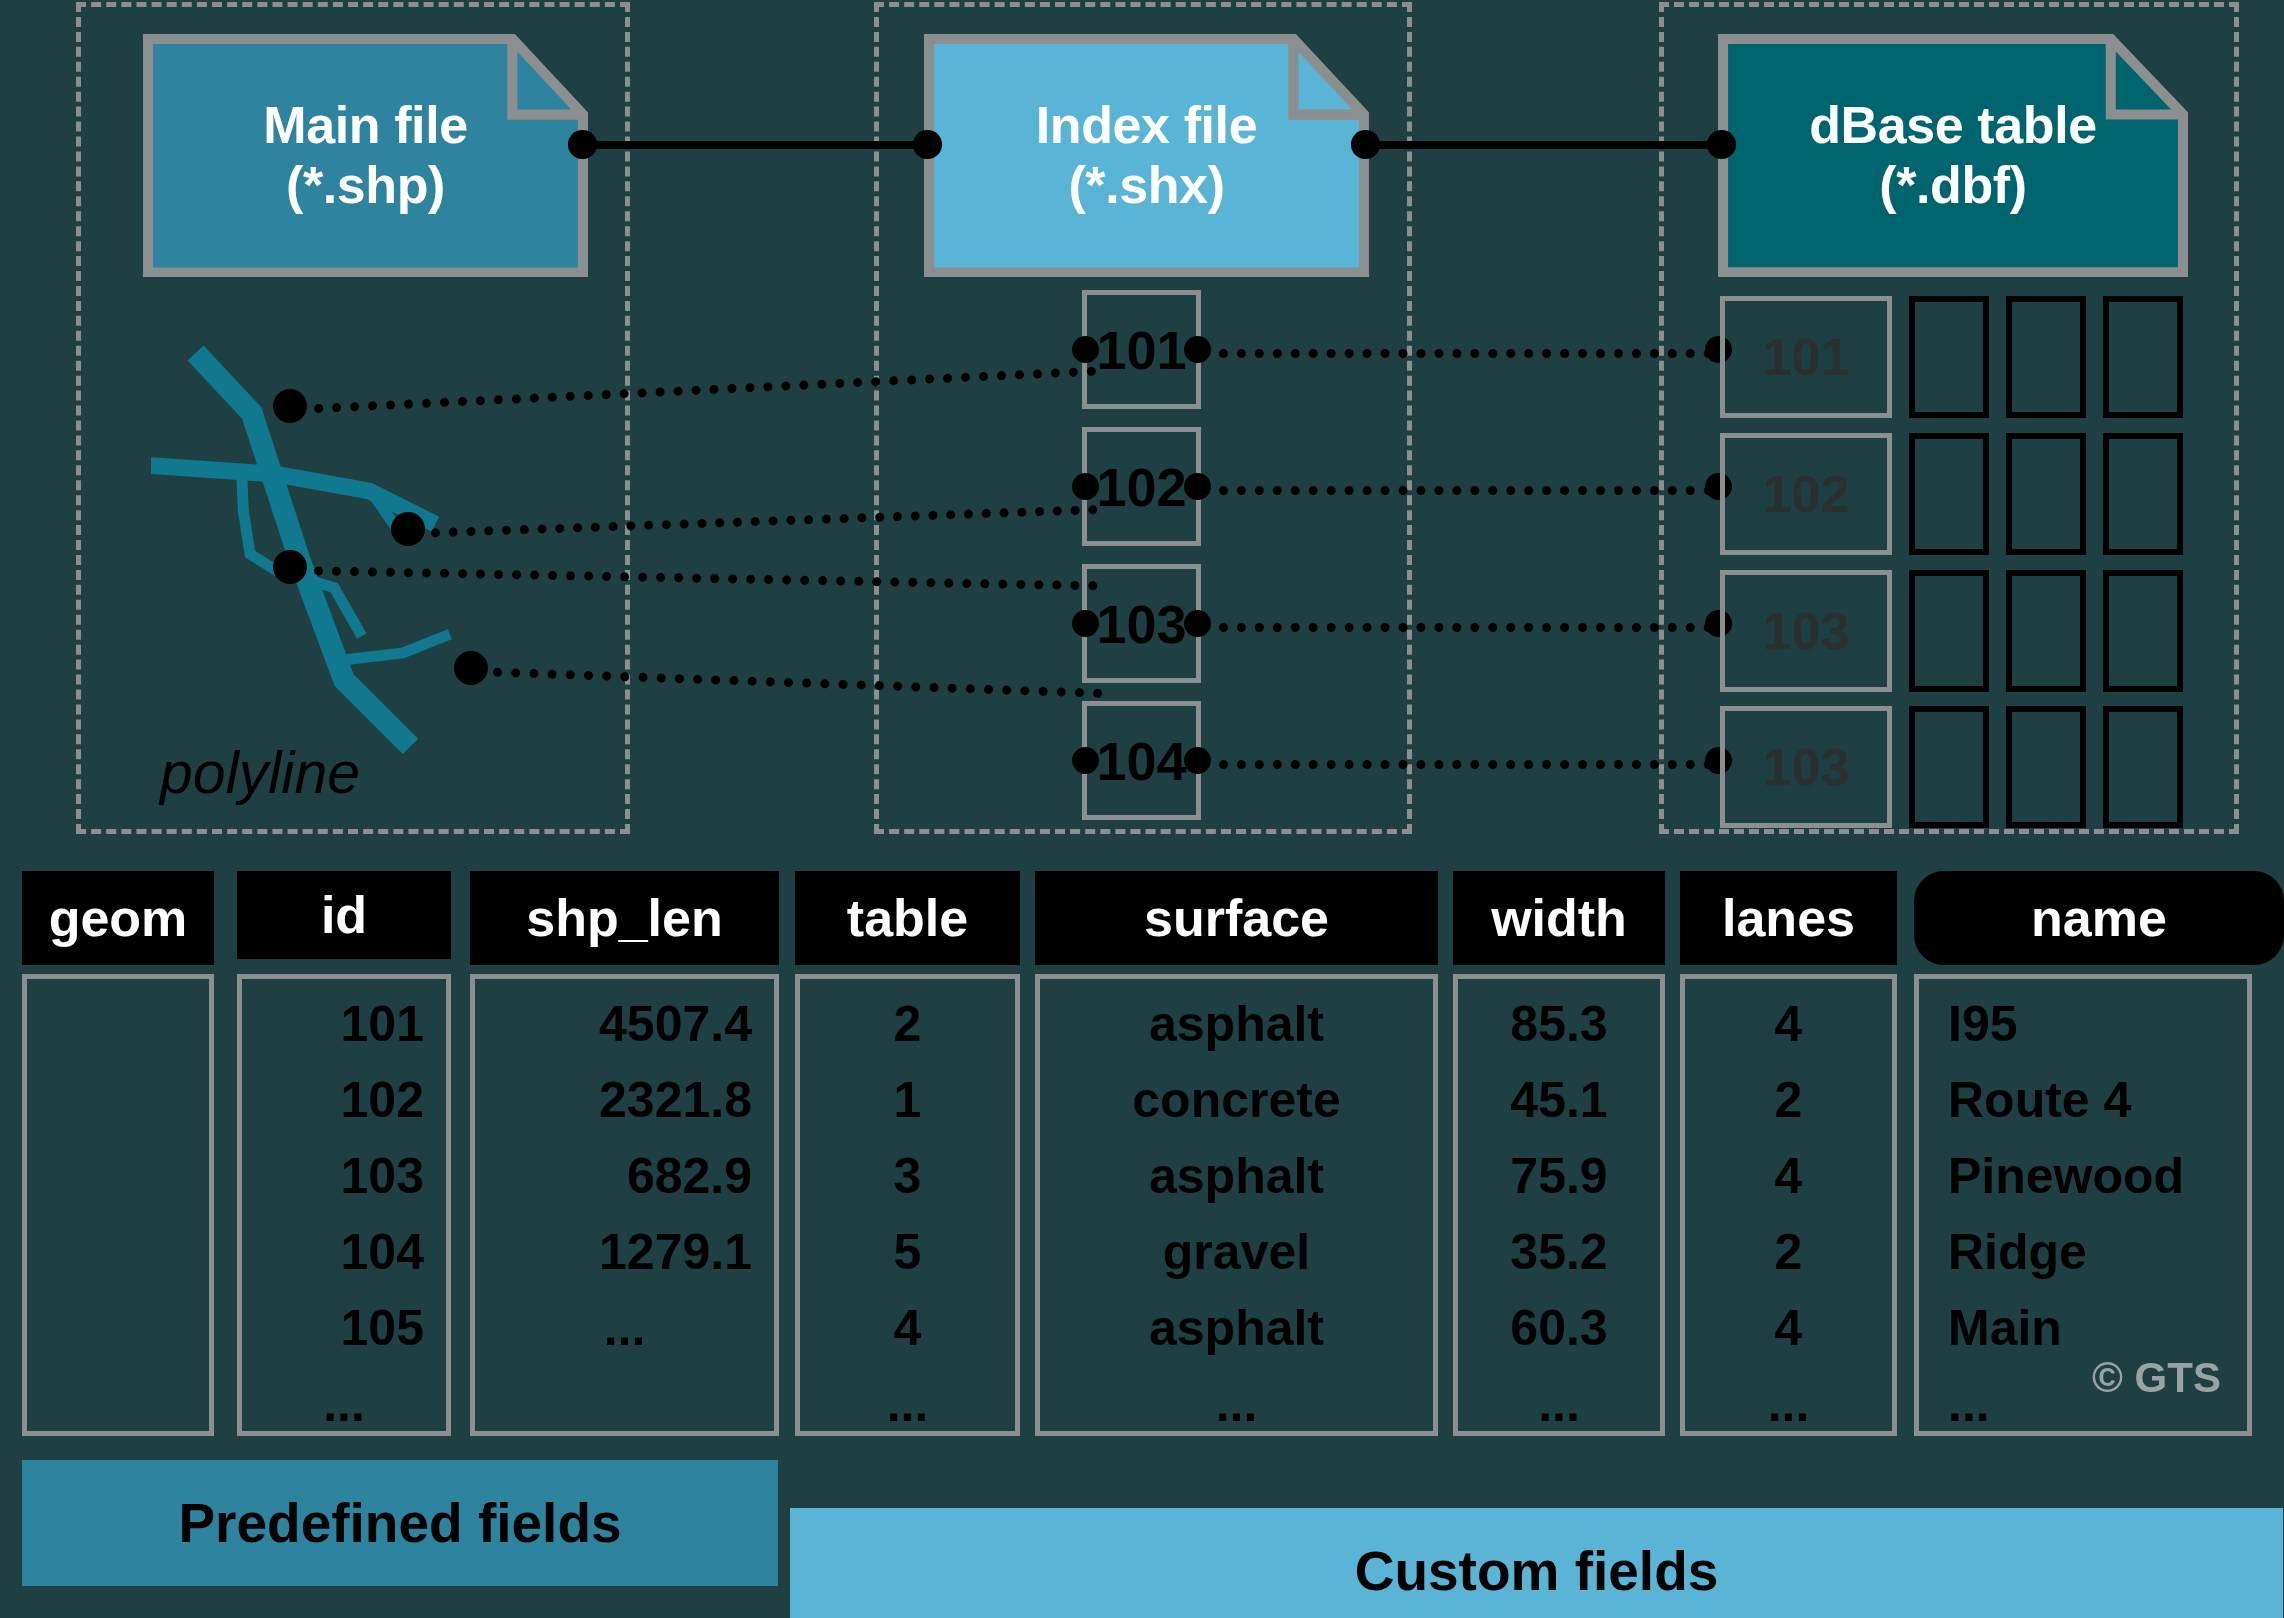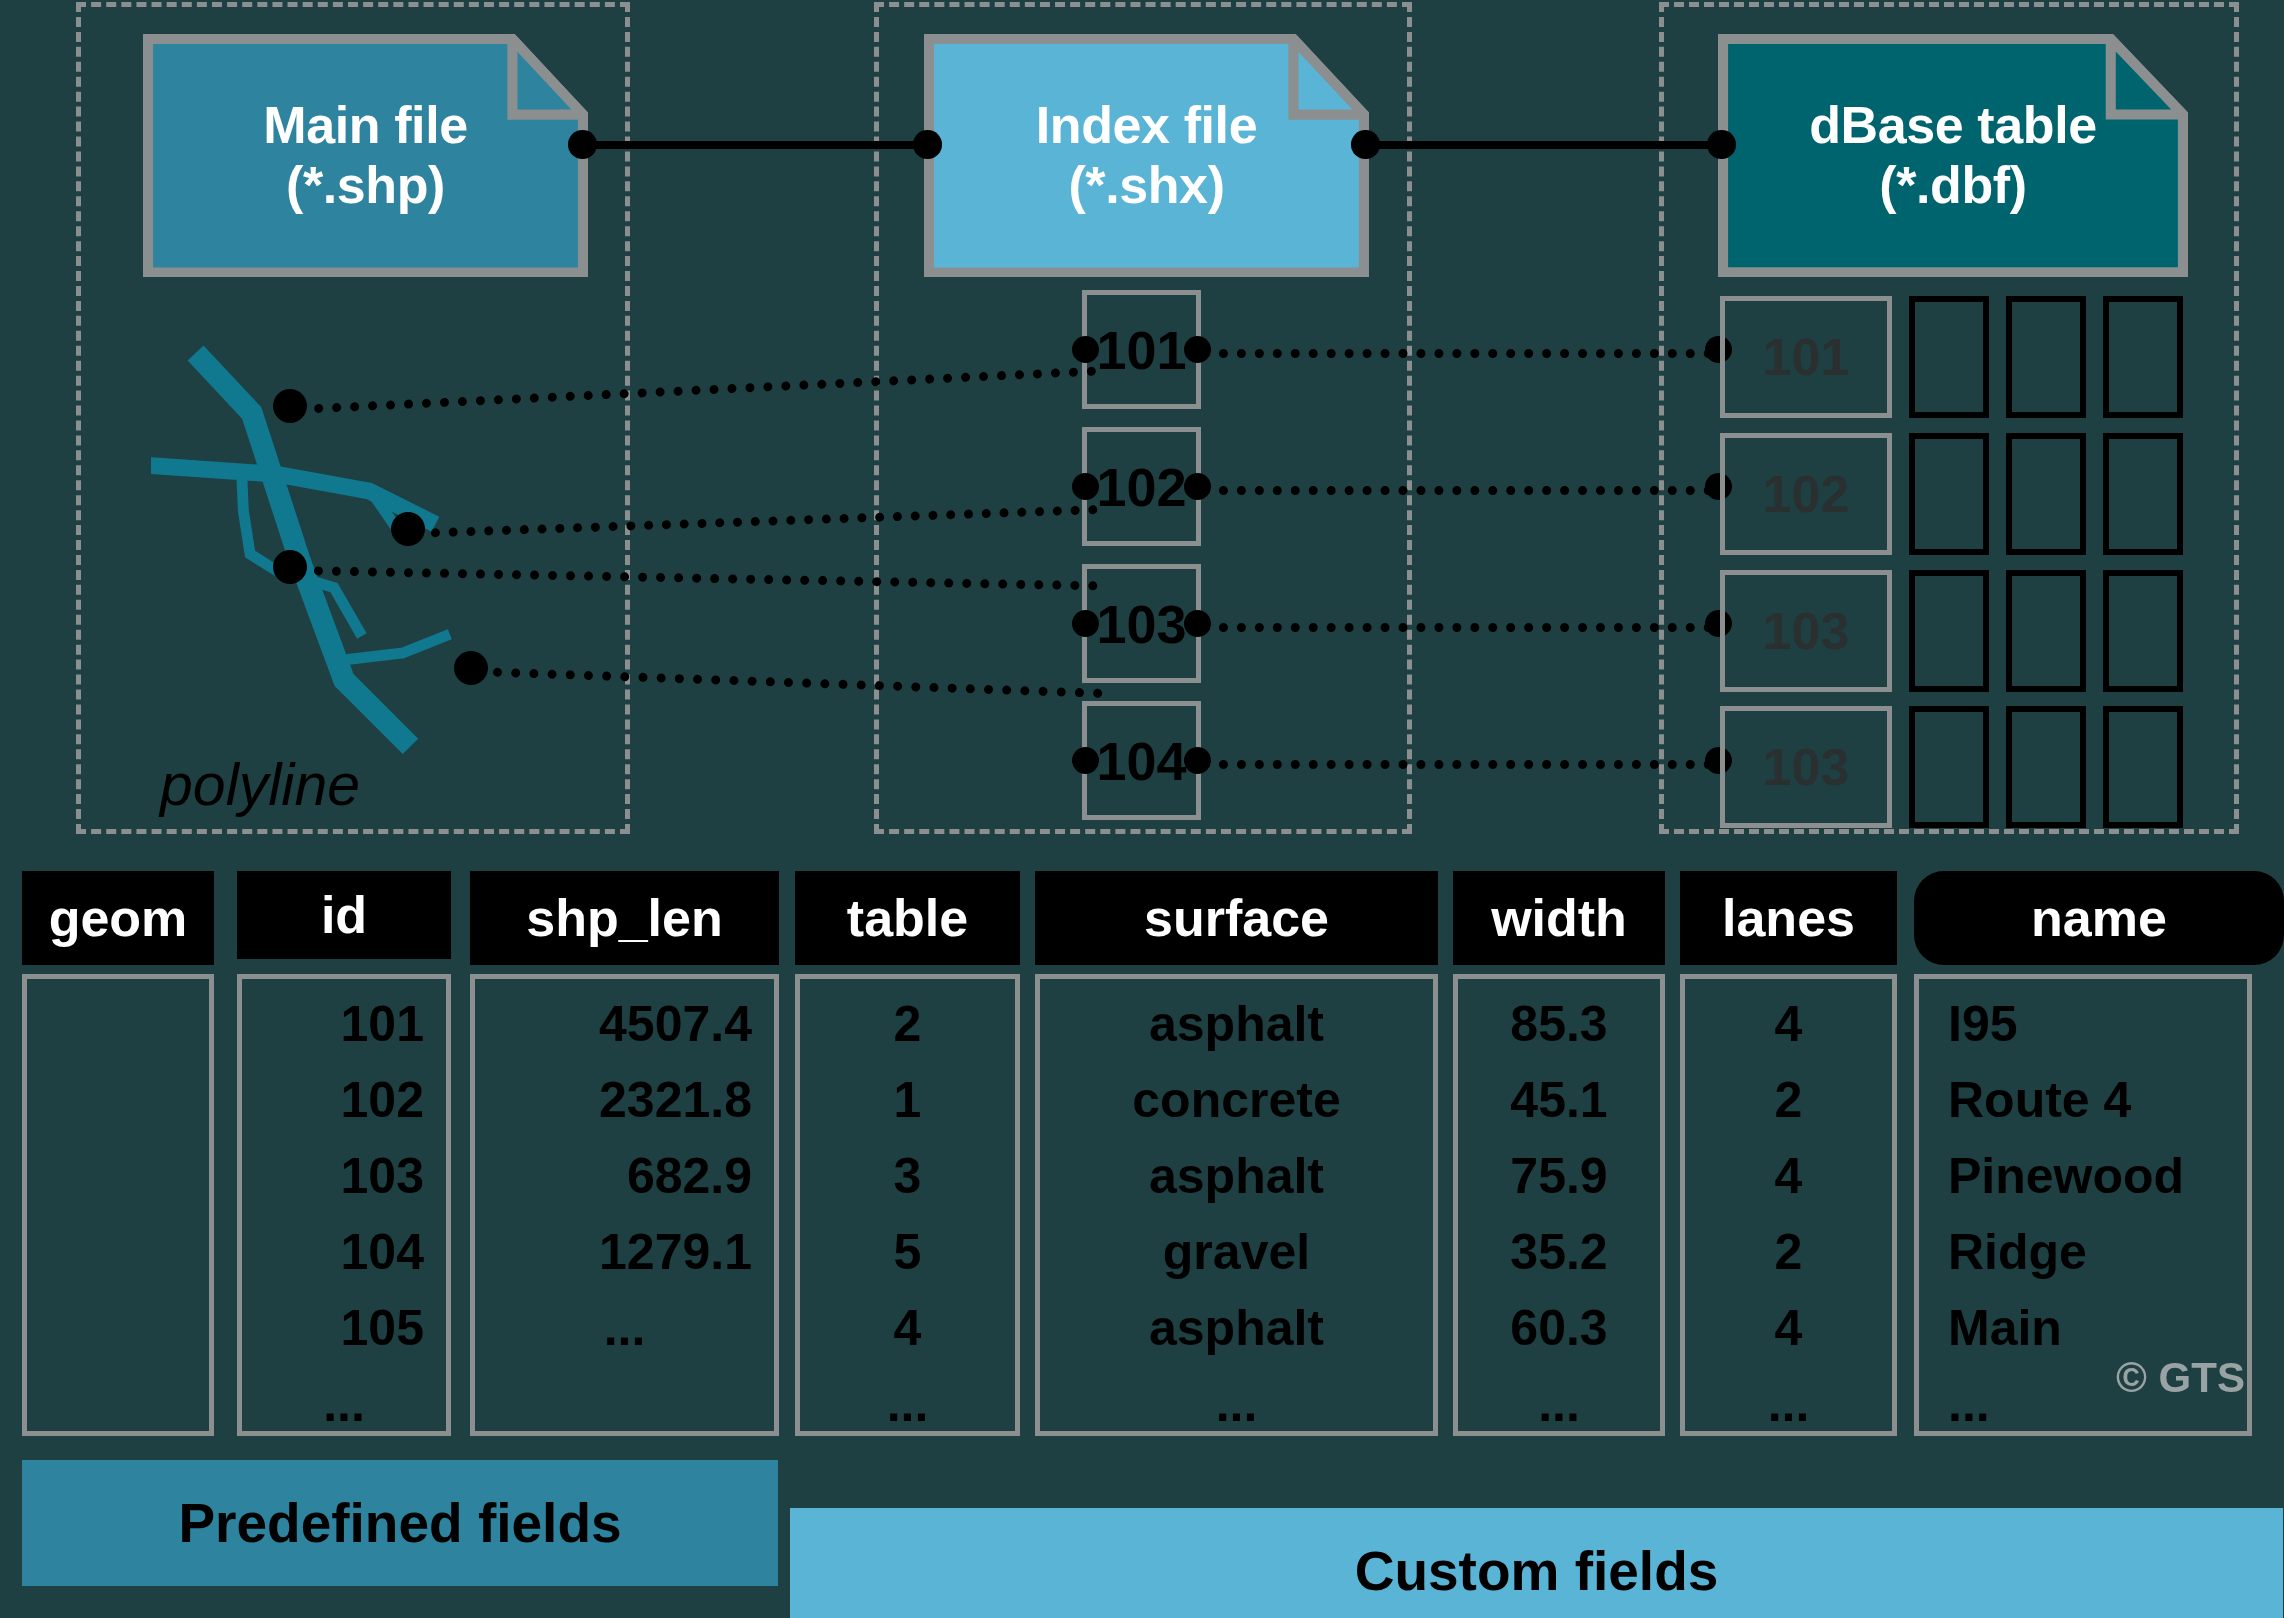--- a/index.html
+++ b/index.html
@@ -38,21 +38,20 @@
   .dbidbox{
     position:absolute;box-sizing:border-box;border:5.9px solid #8b8f90;
     display:flex;align-items:center;justify-content:center;
     color:#2a2f2f;font-weight:bold;font-size:52px;background:transparent;
   }
   .dbcell{position:absolute;box-sizing:border-box;border:6.7px solid #000;background:transparent;}
 
   .polylabel{
     position:absolute;font-style:italic;font-size:59px;color:#000;
     font-family:"Liberation Sans", sans-serif;
-    margin-top:12px;
   }
 
   
   .colhead{
     position:absolute;background:#000;color:#fff;font-weight:bold;
     display:flex;align-items:center;justify-content:center;
     font-size:52px;box-sizing:border-box;
   }
   .colbody{
     position:absolute;box-sizing:border-box;border:5.9px solid #8b8f90;
@@ -292,21 +291,21 @@
 
   <div class="colbody alignleft" style="left:1914px;top:974px;width:338px;height:462px;padding-left:7px;">
     <div class="cell">I95</div>
     <div class="cell">Route 4</div>
     <div class="cell">Pinewood</div>
     <div class="cell">Ridge</div>
     <div class="cell">Main</div>
     <div class="cell">...</div>
   </div>
 
-  <div class="credit" style="left:2092px;top:1354px;margin-left:24px;">© GTS</div>
+  <div class="credit" style="left:2092px;top:1354px;">© GTS</div>
 
   <div class="legendbar" style="left:22px;top:1460px;width:756px;height:126px;background:#2e839e;">
     <span>Predefined fields</span>
   </div>
   <div class="legendbar" style="left:790px;top:1460px;width:1493px;height:126px;background:#5ab4d6;margin-top:48px;">
     <span>Custom fields</span>
   </div>
 
 </div>
 

